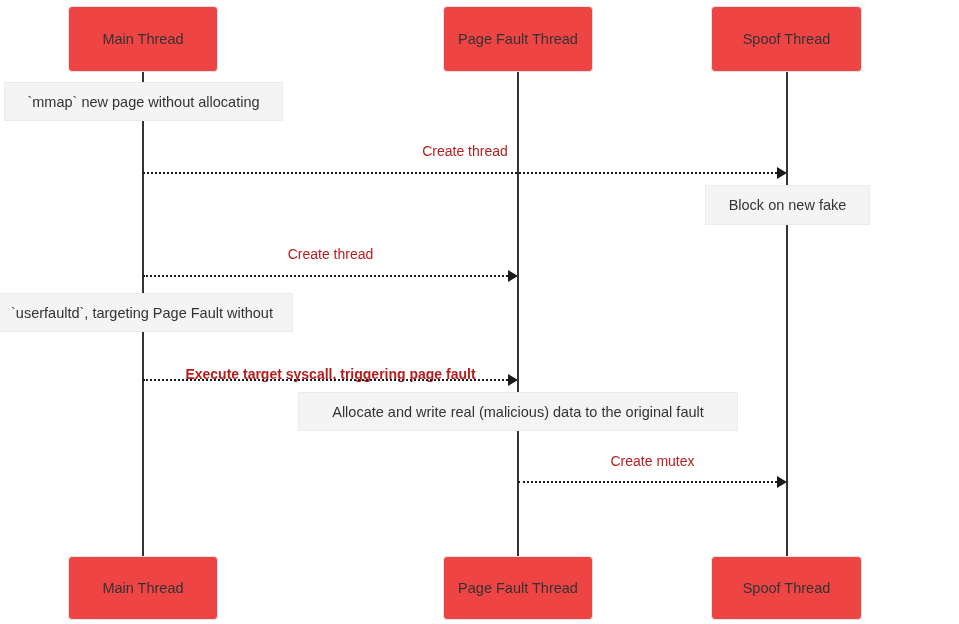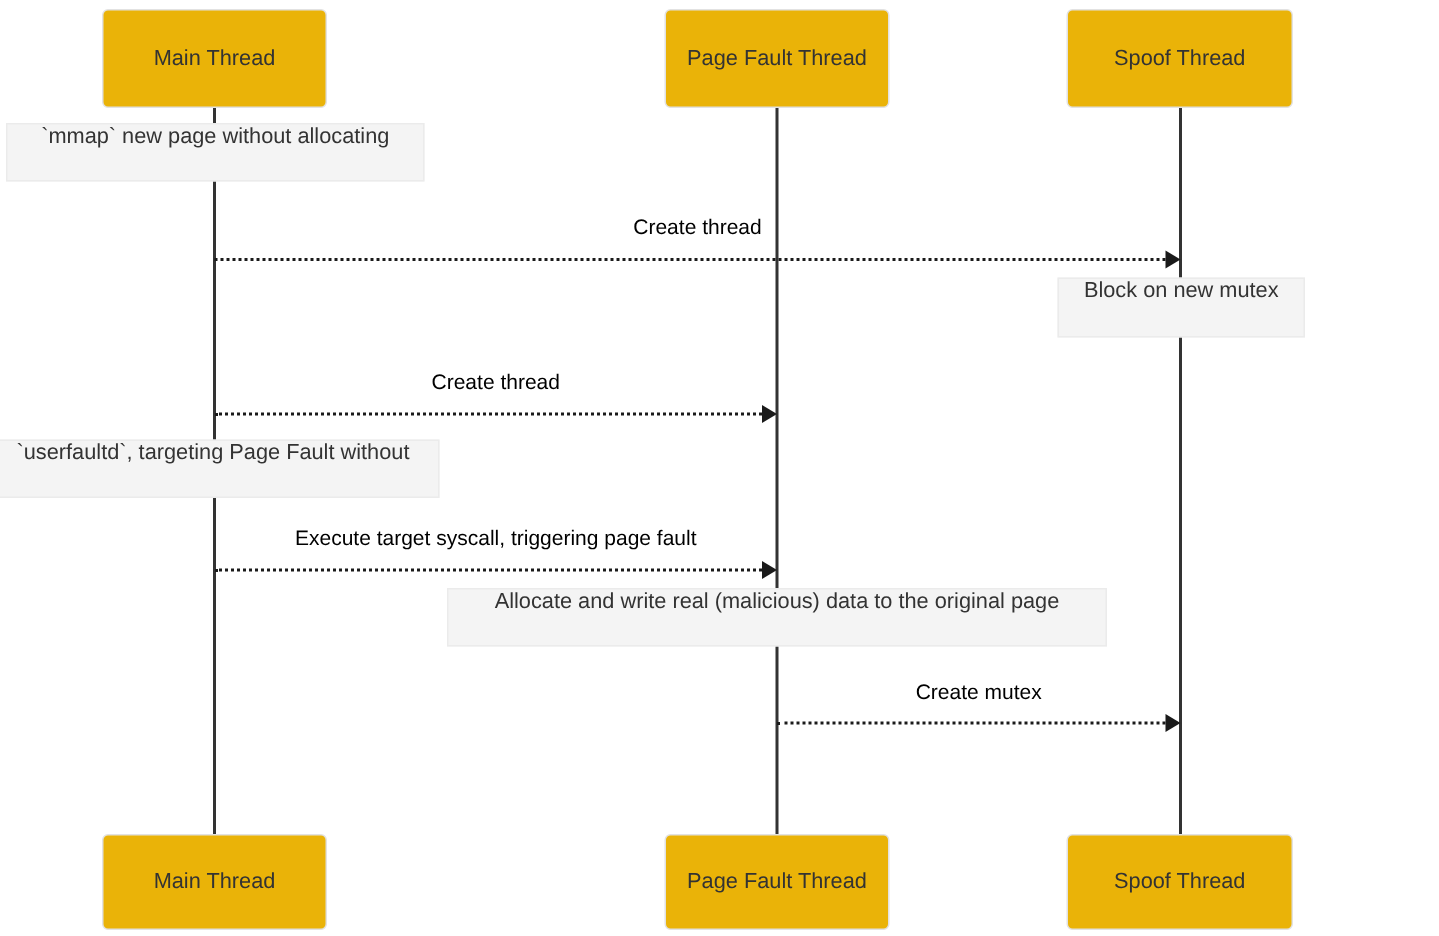--- a/index.html
+++ b/index.html
@@ -23,39 +23,40 @@
   .lifeline {
     position: absolute;
     width: 2px;
     background: #333333;
   }
 
   
   .participant {
     position: absolute;
     box-sizing: border-box;
-    background: #eab308;
+    background: #ef4444;
     border: 1px solid #e2e2e2;
     border-radius: 4px;
     display: flex;
     align-items: center;
     justify-content: center;
     color: #333333;
     font-size: 14.5px;
     font-family: "Liberation Sans", sans-serif;
     white-space: nowrap;
   }
 
   
   .note {
     position: absolute;
     box-sizing: border-box;
     background: #f4f4f4;
     border: 1px solid #ebebeb;
     display: flex;
+    align-items: center;
     justify-content: center;
     color: #333333;
     font-size: 14.5px;
     font-family: "Liberation Sans", sans-serif;
     white-space: nowrap;
     padding: 0 12px;
   }
 
   
   .msg-line {
@@ -66,21 +67,21 @@
   .msg-arrowhead {
     position: absolute;
     width: 0;
     height: 0;
     border-top: 6px solid transparent;
     border-bottom: 6px solid transparent;
     border-left: 10px solid #1a1a1a;
   }
   .msg-label {
     position: absolute;
-    color: #000000;
+    color: #b91c1c;
     font-size: 14px;
     font-family: "Liberation Sans", sans-serif;
     white-space: nowrap;
     text-align: center;
   }
 </style>
 </head>
 <body>
 
 <div id="diagram">
@@ -103,41 +104,41 @@
     <span>`mmap` new page without allocating</span>
   </div>
 
   <div class="msg-label" style="left:143px; top:143px; width:644px;">
     <span>Create thread</span>
   </div>
   <div class="msg-line" style="left:143px; top:172px; width:634px;"></div>
   <div class="msg-arrowhead" style="left:777px; top:167px;"></div>
 
   <div class="note" style="left:705px; top:185px; width:165px; height:40px;">
-    <span>Block on new mutex</span>
+    <span>Block on new fake</span>
   </div>
 
   <div class="msg-label" style="left:143px; top:246px; width:375px;">
     <span>Create thread</span>
   </div>
   <div class="msg-line" style="left:143px; top:275px; width:365px;"></div>
   <div class="msg-arrowhead" style="left:508px; top:270px;"></div>
 
   <div class="note" style="left:-9px; top:293px; width:302px; height:39px;">
     <span>`userfaultd`, targeting Page Fault without</span>
   </div>
 
-  <div class="msg-label" style="left:143px; top:350px; width:375px;">
+  <div class="msg-label" style="left:143px; top:366px; width:375px;font-weight:bold;">
     <span>Execute target syscall, triggering page fault</span>
   </div>
   <div class="msg-line" style="left:143px; top:379px; width:365px;"></div>
   <div class="msg-arrowhead" style="left:508px; top:374px;"></div>
 
   <div class="note" style="left:298px; top:392px; width:440px; height:39px;">
-    <span>Allocate and write real (malicious) data to the original page</span>
+    <span>Allocate and write real (malicious) data to the original fault</span>
   </div>
 
   <div class="msg-label" style="left:518px; top:453px; width:269px;">
     <span>Create mutex</span>
   </div>
   <div class="msg-line" style="left:518px; top:481px; width:259px;"></div>
   <div class="msg-arrowhead" style="left:777px; top:476px;"></div>
 
 
   <div class="participant" style="left:68px; top:556px; width:150px; height:64px;">

